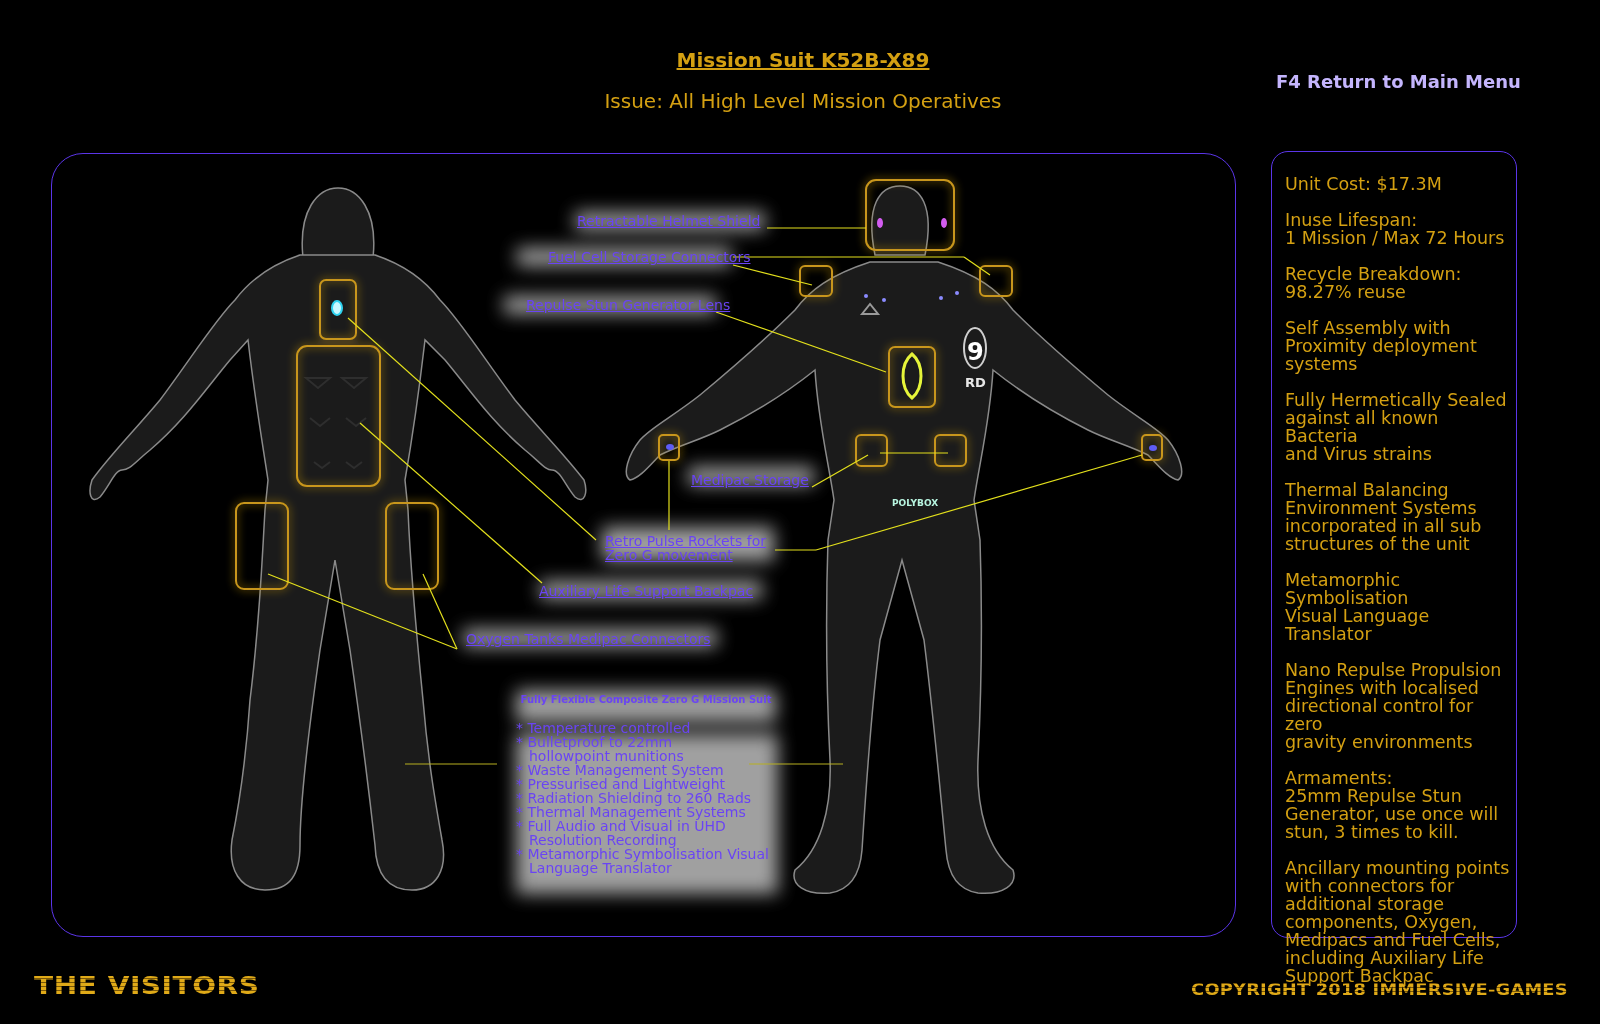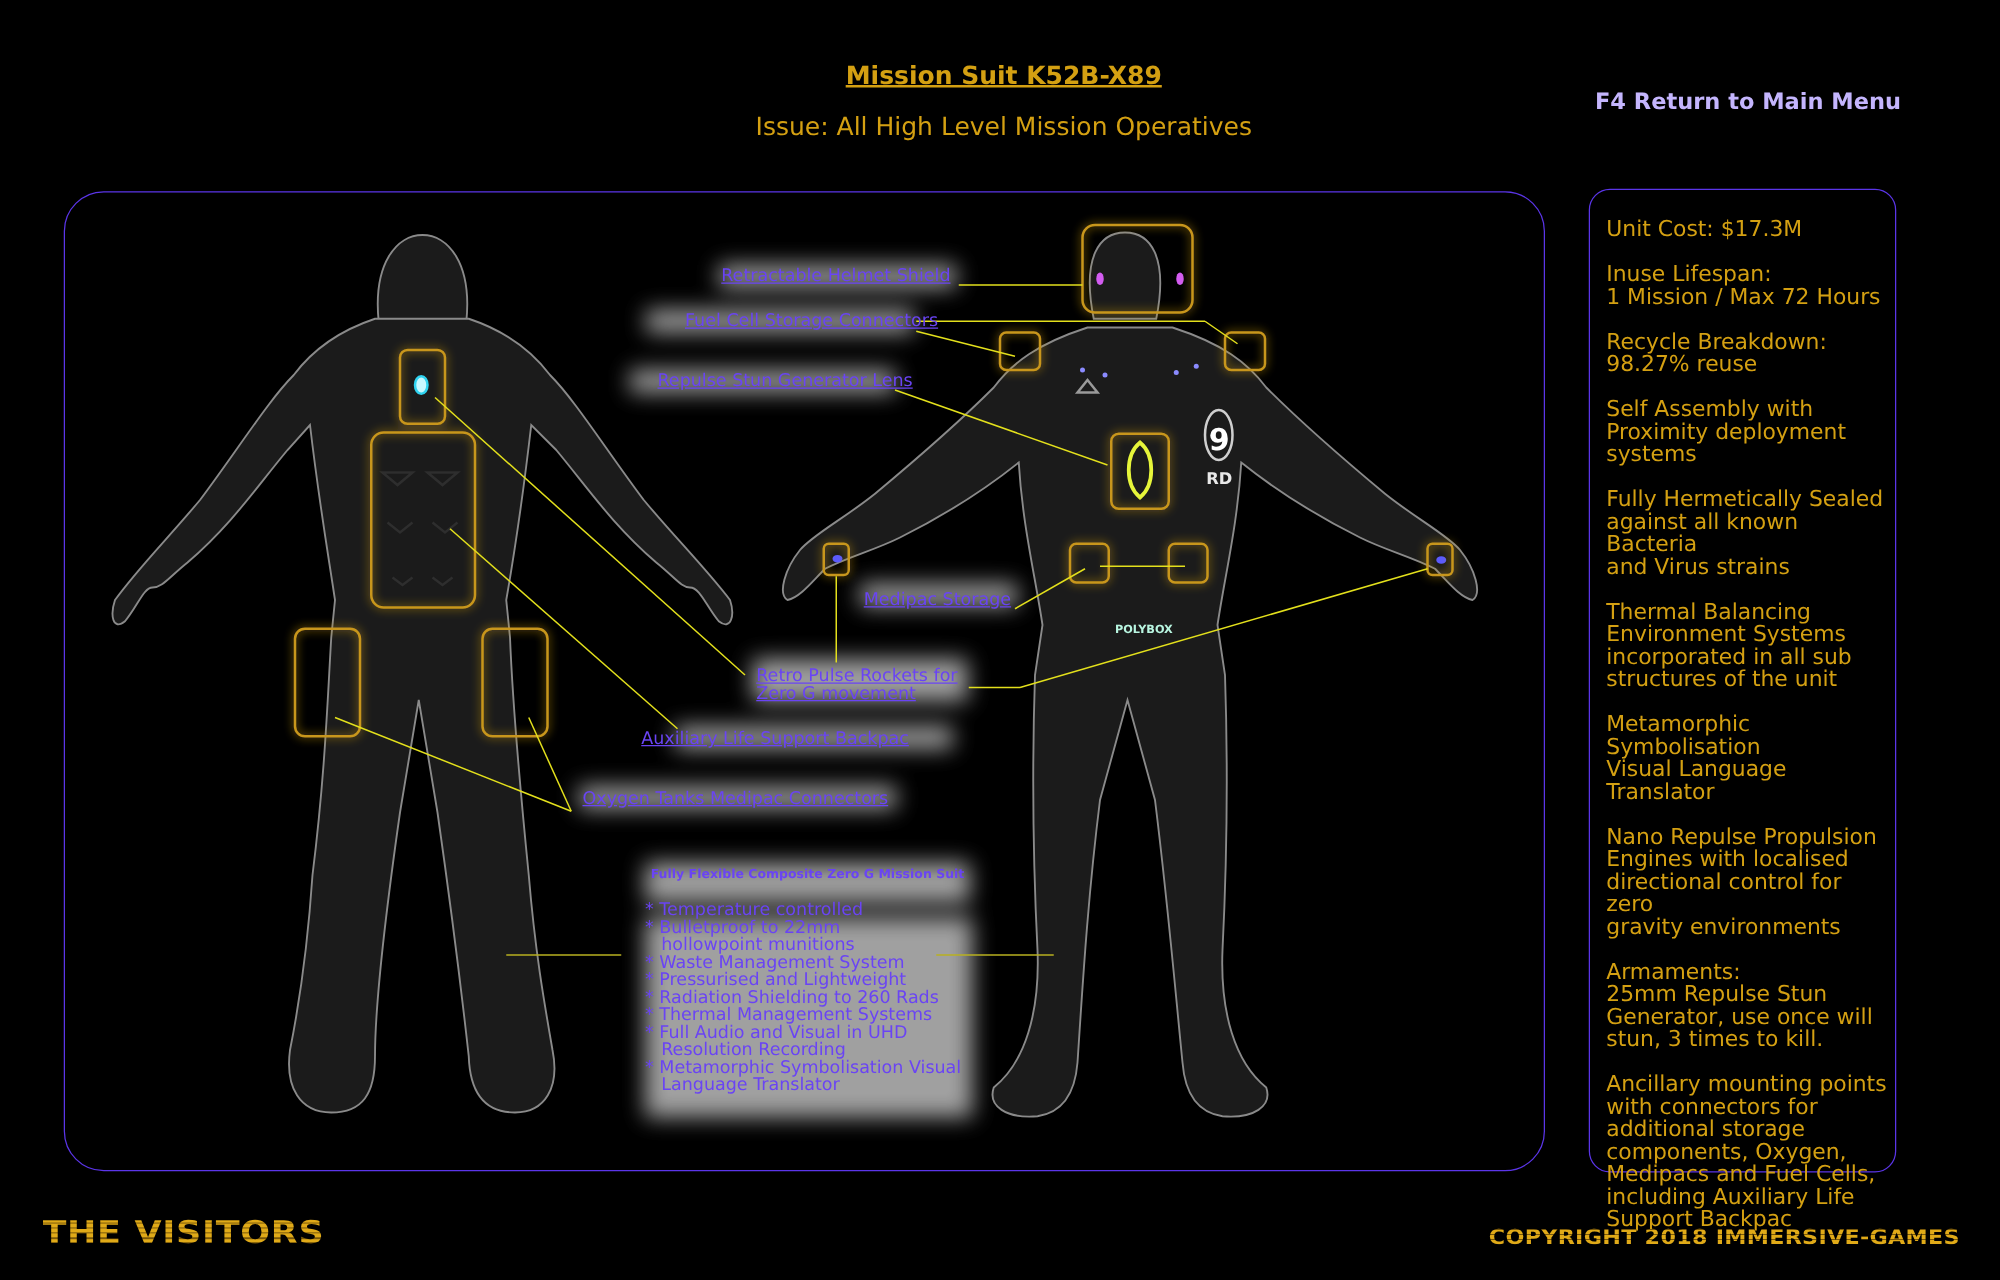--- a/index.html
+++ b/index.html
@@ -131,21 +131,21 @@
     <line x1="749" y1="764" x2="843" y2="764" stroke="#b8b020"></line>
   </g>
 </svg>
 
 <div class="label" style="left:577px;top:214px;">Retractable Helmet Shield</div>
 <div class="label" style="left:520px;top:250px;margin-left:28px;">Fuel Cell Storage Connectors</div>
 <div class="label" style="left:506px;top:298px;margin-left:20px;">Repulse Stun Generator Lens</div>
 <div class="label" style="left:691px;top:473px;">Medipac Storage</div>
 <div class="label" style="left:605px;top:534px;white-space:pre-line;">Retro Pulse Rockets for
 Zero G movement</div>
-<div class="label" style="left:513px;top:584px;">Auxiliary Life Support Backpac</div>
+<div class="label" style="left:539px;top:584px;">Auxiliary Life Support Backpac</div>
 <div class="label" style="left:466px;top:632px;">Oxygen Tanks Medipac Connectors</div>
 
 <div class="spec">
   <div class="spec-title">Fully Flexible Composite Zero G Mission Suit</div>
   <div class="spec-list">
     <div class="spec-item">* Temperature controlled</div>
     <div class="spec-item" style="width:180px;">* Bulletproof to 22mm hollowpoint munitions</div>
     <div class="spec-item">* Waste Management System</div>
     <div class="spec-item">* Pressurised and Lightweight</div>
     <div class="spec-item">* Radiation Shielding to 260 Rads</div>

